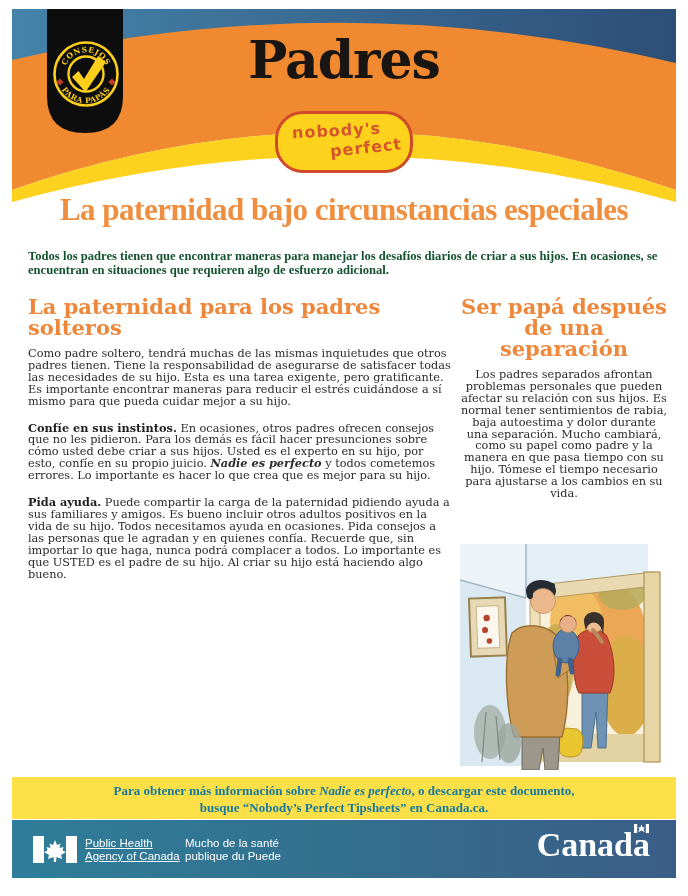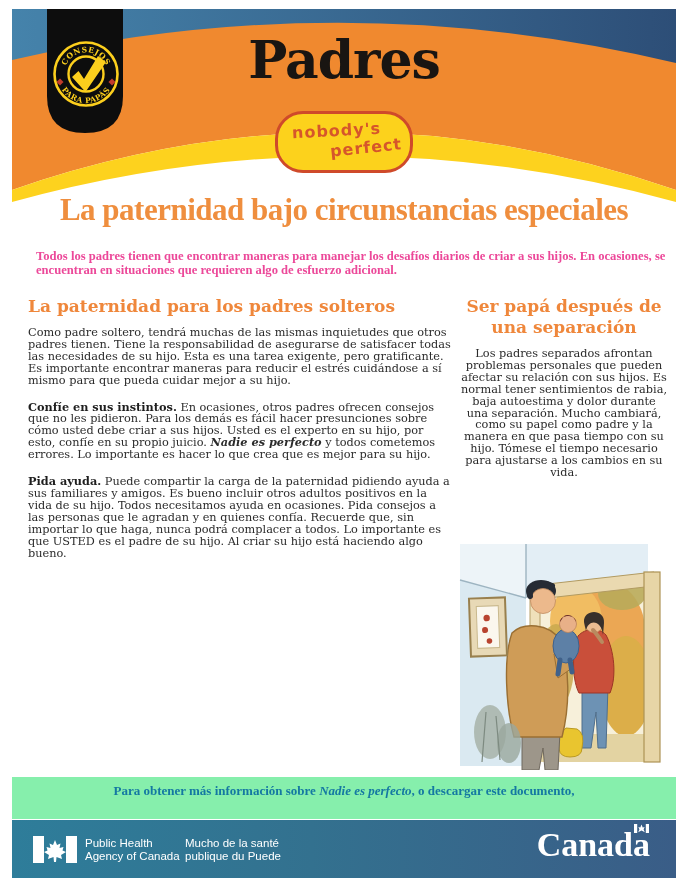--- a/index.html
+++ b/index.html
@@ -15,47 +15,47 @@
     background:#fcd21c;border:3px solid #cf4a2a;border-radius:28px;z-index:5;}
   .np-line{position:absolute;color:#d6562b;font-family:"DejaVu Sans",sans-serif;
     font-weight:bold;font-size:16px;line-height:1;}
   .np1{top:9px;left:14px;transform:rotate(-3deg);letter-spacing:1px;}
   .np2{top:26px;left:52px;transform:rotate(-6deg);letter-spacing:1px;}
 
   .page-title{top:194px;left:0;width:688px;text-align:center;
     font-family:"Liberation Serif",serif;font-weight:bold;font-size:31px;letter-spacing:-0.5px;
     color:#ef8e3e;line-height:1.05;}
 
-  .intro{top:250px;left:36px;width:636px;
+  .intro{top:250px;left:28px;width:636px;
     font-family:"Liberation Serif",serif;font-weight:bold;font-size:12.6px;line-height:13.8px;
-    color:#ec4899;}
+    color:#14532d;}
 
   .col-left{top:296px;left:28px;width:424px;}
   .col-right{top:296px;left:460px;width:208px;text-align:center;}
-  .col-heading{font-family:"DejaVu Serif",serif;font-weight:bold;font-size:17px;line-height:21px;
+  .col-heading{font-family:"DejaVu Serif",serif;font-weight:bold;font-size:21px;line-height:21px;
     color:#ef873b;margin:0 0 10px 0;}
   .body-p{font-family:"DejaVu Serif",serif;font-size:11.3px;line-height:11.9px;color:#2b2b2b;
     margin:0 0 15px 0;}
   .body-p b{color:#1e1e1e;}
   .lead{font-weight:bold;text-align:center;}
   .np-em{font-weight:bold;font-style:italic;}
 
   .illus-box{top:536px;left:456px;width:226px;height:234px;}
 
-  .info-bar{top:777px;left:12px;width:664px;height:42px;background:#86efac;
+  .info-bar{top:777px;left:12px;width:664px;height:42px;background:#fde047;
     text-align:center;color:#1478a2;font-family:"Liberation Serif",serif;font-weight:bold;
     font-size:13px;line-height:16.5px;padding-top:6px;box-sizing:border-box;}
   .info-bar .it{font-style:italic;}
 
   .footer{top:820px;left:12px;width:664px;height:58px;
     background:linear-gradient(90deg,#2e7d9a 0%,#33718f 45%,#3a5d87 100%);}
   .fip-flag{position:absolute;left:21px;top:16px;}
   .fip-text{position:absolute;top:17px;color:#ffffff;font-family:"Liberation Sans",sans-serif;
     font-size:11.5px;line-height:13px;}
-  .fip-en{left:73px;}
+  .fip-en{left:73px;text-decoration:underline;}
   .fip-fr{left:173px;}
   .wordmark{position:absolute;right:26px;top:8px;color:#ffffff;
     font-family:"Liberation Serif",serif;font-weight:600;font-size:34px;line-height:1;}
   .wm-flag{position:absolute;right:1px;top:-4px;}
 </style>
 </head>
 <body>
 
 <div class="page">
 
@@ -164,20 +164,21 @@
 
     <g>
       <ellipse cx="34" cy="196" rx="16" ry="27" fill="#aab6ad" opacity="0.9"></ellipse>
       <ellipse cx="53" cy="207" rx="12" ry="20" fill="#9aa79e" opacity="0.8"></ellipse>
       <path d="M30,176 L26,226 M40,180 L44,224" stroke="#7d8a80" stroke-width="1.2" fill="none"></path>
     </g>
   </svg>
 
   <div class="abs info-bar">
     <div><span>Para obtener más información sobre </span><span class="it">Nadie es perfecto</span><span>, o descargar este documento,</span></div>
+    <div>busque “Nobody’s Perfect Tipsheets” en Canada.ca.</div>
   </div>
 
   <div class="abs footer">
     <svg class="fip-flag" width="44" height="27" viewBox="0 0 44 27">
       <rect x="0" y="0" width="11" height="27" fill="#ffffff"></rect>
       <rect x="33" y="0" width="11" height="27" fill="#ffffff"></rect>
       <path fill="#ffffff" d="M22,4 L24,9 L27.5,7.5 L26.5,12 L30.5,11 L29.5,14.5 L33,16 L28,19 L29,23 L23.5,21 L23,26 L21,26 L20.5,21 L15,23 L16,19 L11,16 L14.5,14.5 L13.5,11 L17.5,12 L16.5,7.5 L20,9 Z"></path>
     </svg>
     <div class="fip-text fip-en">
       <div>Public Health</div>

